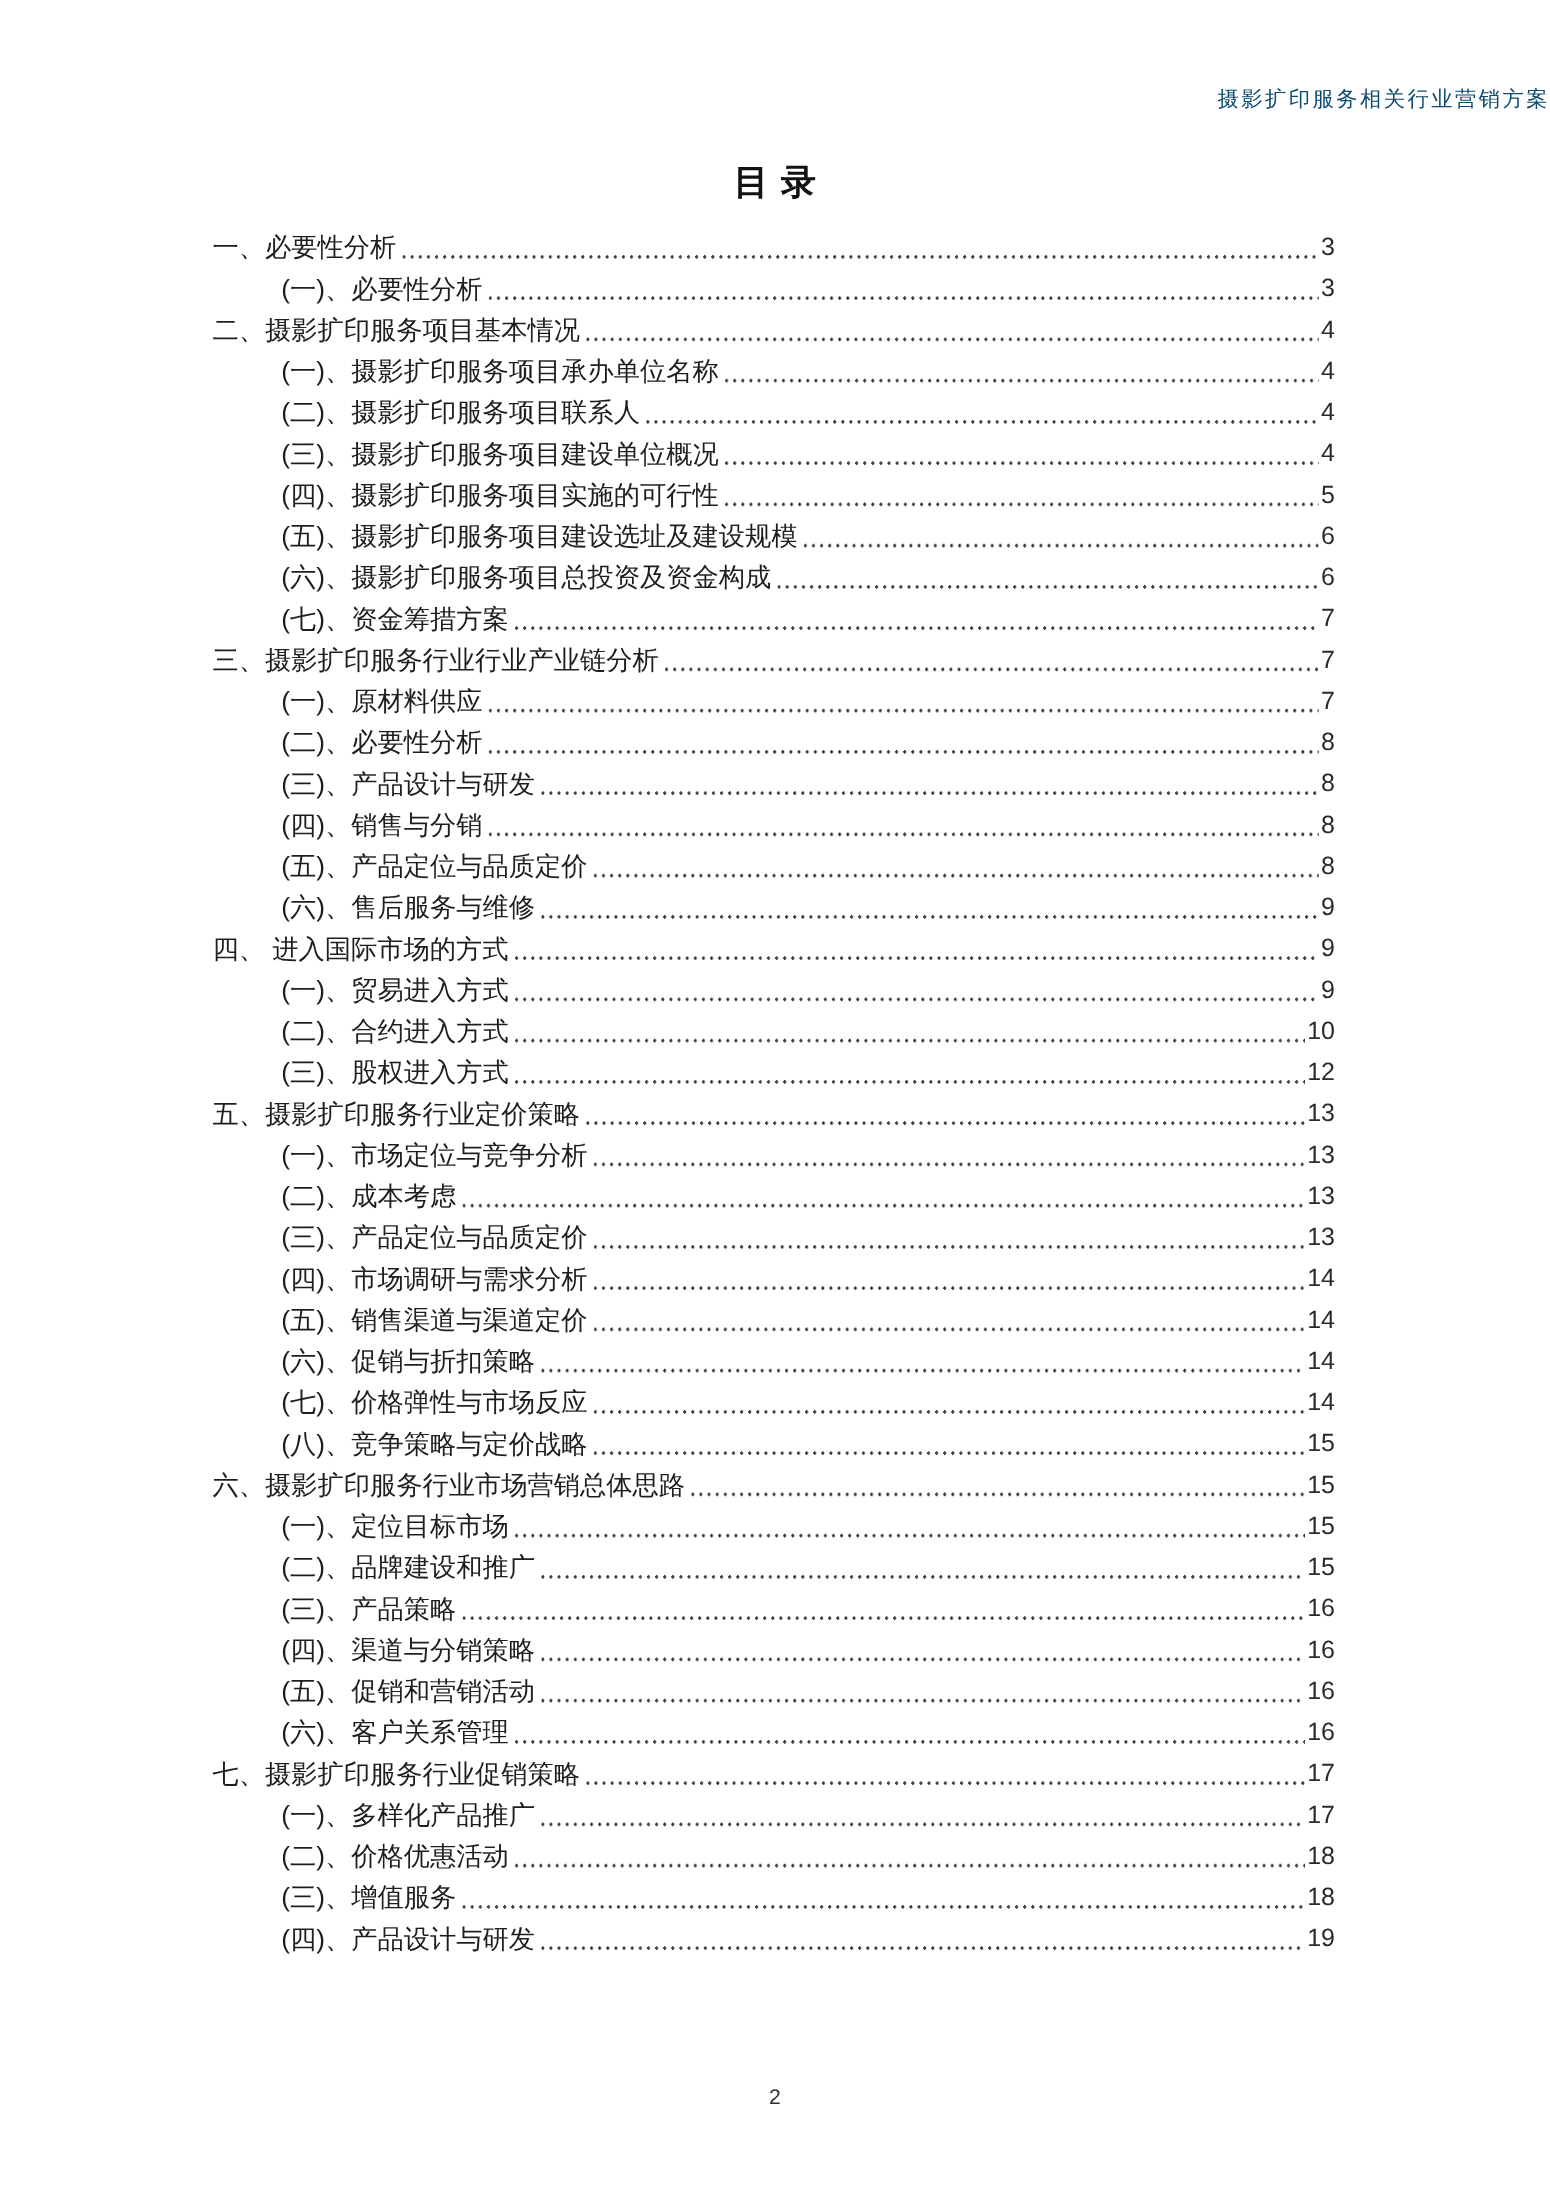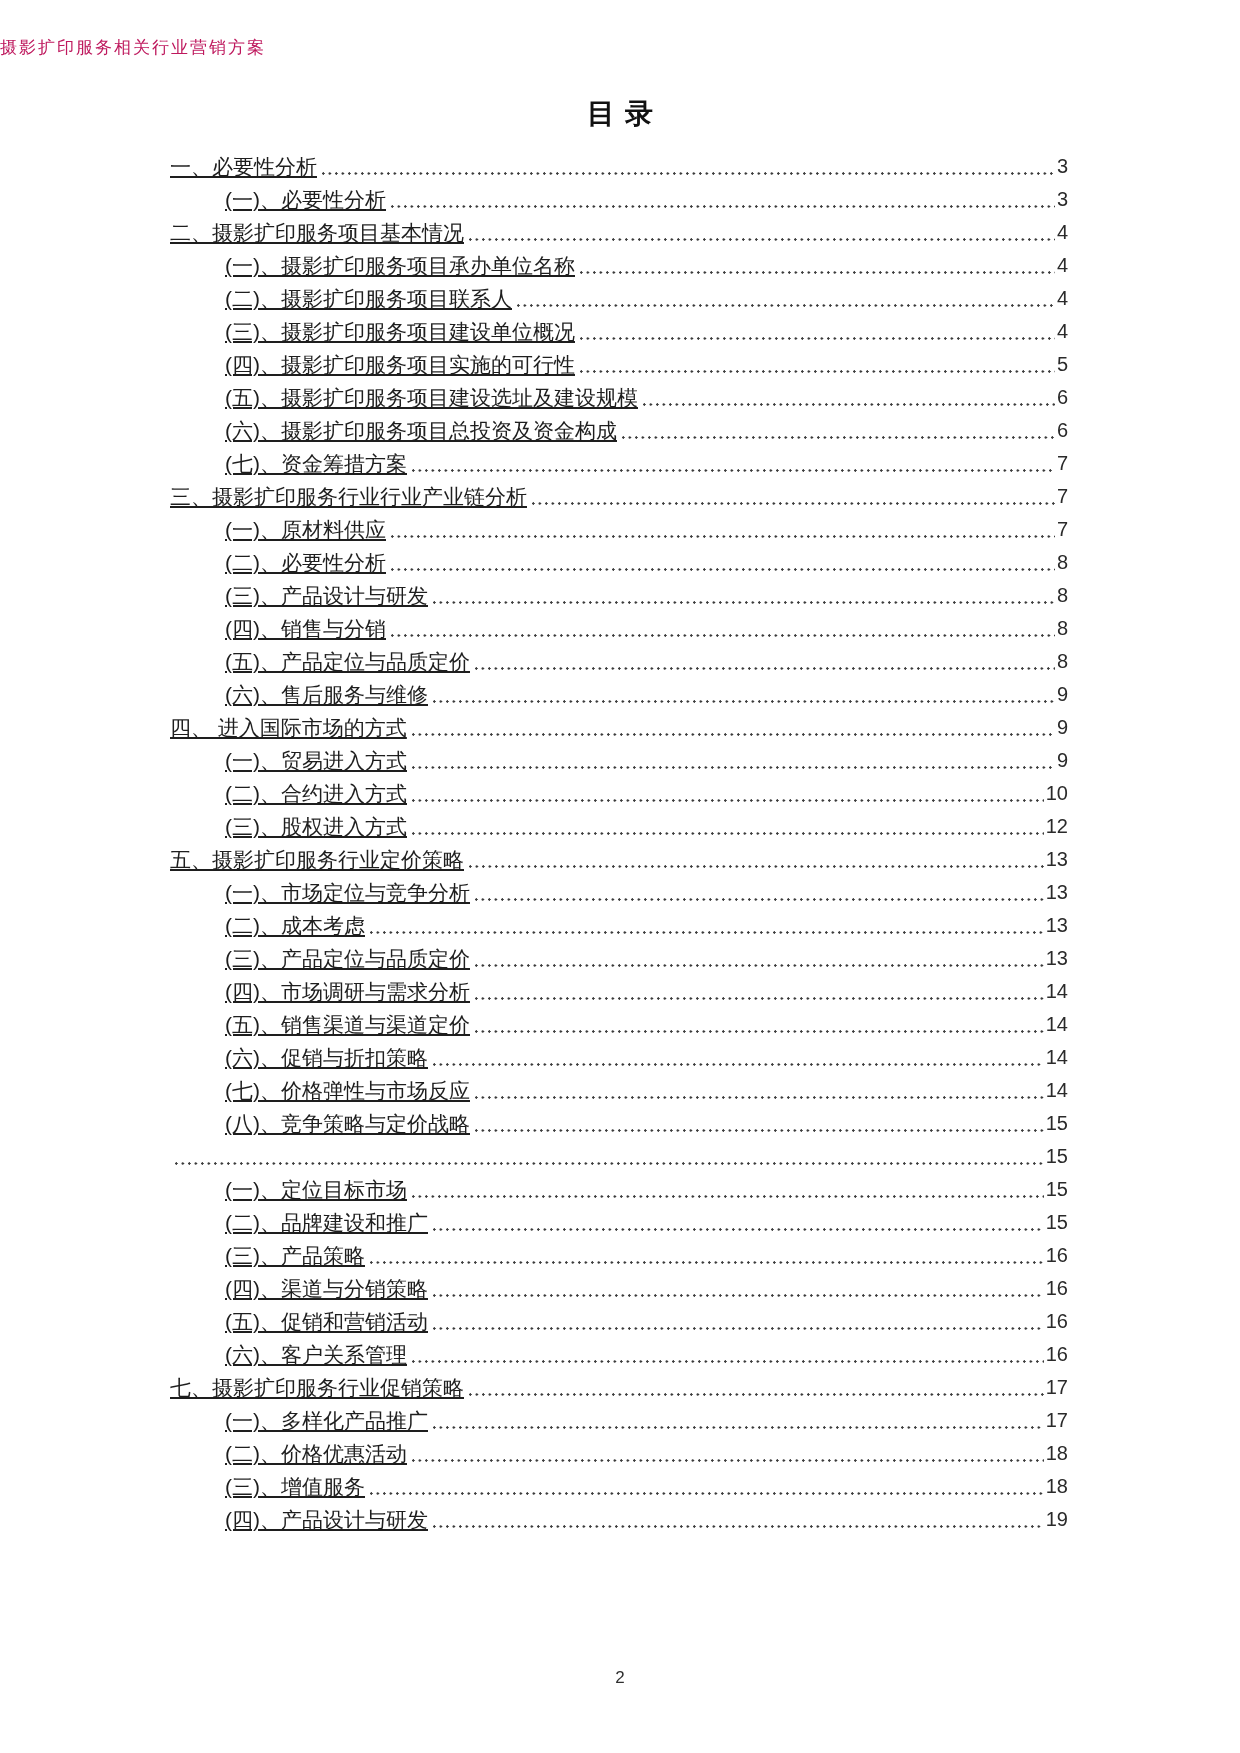--- a/index.html
+++ b/index.html
@@ -7,26 +7,26 @@
     position: relative;
     width: 1240px;
     height: 1753px;
     margin: 0 auto;
     background: #ffffff;
     color: #1e1e1e;
     font-family: "Liberation Sans", sans-serif;
     overflow: hidden;
   }
   .doc-header {
-    padding-top: 36px;
-    text-align: left;
+    padding-top: 68px;
+    text-align: right;
     font-family: "Liberation Serif", serif;
     font-size: 17px;
     letter-spacing: 2px;
-    color: #be185d;
+    color: #0c4a6e;
   }
   .toc-title {
     margin: 36px 0 14px 0;
     text-align: center;
     font-family: "Liberation Serif", serif;
     font-size: 28px;
     font-weight: 700;
     letter-spacing: 0.35em;
     text-indent: 0.35em;
     color: #111111;
@@ -38,21 +38,21 @@
   .toc-row {
     display: flex;
     align-items: flex-end;
     height: 33px;
     font-size: 21px;
     line-height: 27px;
     color: #1e1e1e;
     cursor: pointer;
   }
   .toc-row.level-2 { padding-left: 55px; }
-  .toc-label { white-space: nowrap; text-decoration: underline; }
+  .toc-label { white-space: nowrap; }
   .leader {
     flex: 1 1 auto;
     align-self: flex-end;
     height: 3px;
     margin: 0 2px 5px 5px;
     background-image: radial-gradient(circle at 1.3px 1.5px, #3c3c3c 1.15px, rgba(0,0,0,0) 1.35px);
     background-size: 6.5px 3px;
     background-repeat: repeat-x;
     background-position: left bottom;
   }
@@ -224,20 +224,21 @@
         <span class="toc-label">(七)、价格弹性与市场反应</span>
         <span class="leader"></span>
         <span class="toc-page">14</span>
       </div>
       <div class="toc-row level-2">
         <span class="toc-label">(八)、竞争策略与定价战略</span>
         <span class="leader"></span>
         <span class="toc-page">15</span>
       </div>
       <div class="toc-row level-1">
+        <span class="toc-label">六、摄影扩印服务行业市场营销总体思路</span>
         <span class="leader"></span>
         <span class="toc-page">15</span>
       </div>
       <div class="toc-row level-2">
         <span class="toc-label">(一)、定位目标市场</span>
         <span class="leader"></span>
         <span class="toc-page">15</span>
       </div>
       <div class="toc-row level-2">
         <span class="toc-label">(二)、品牌建设和推广</span>

